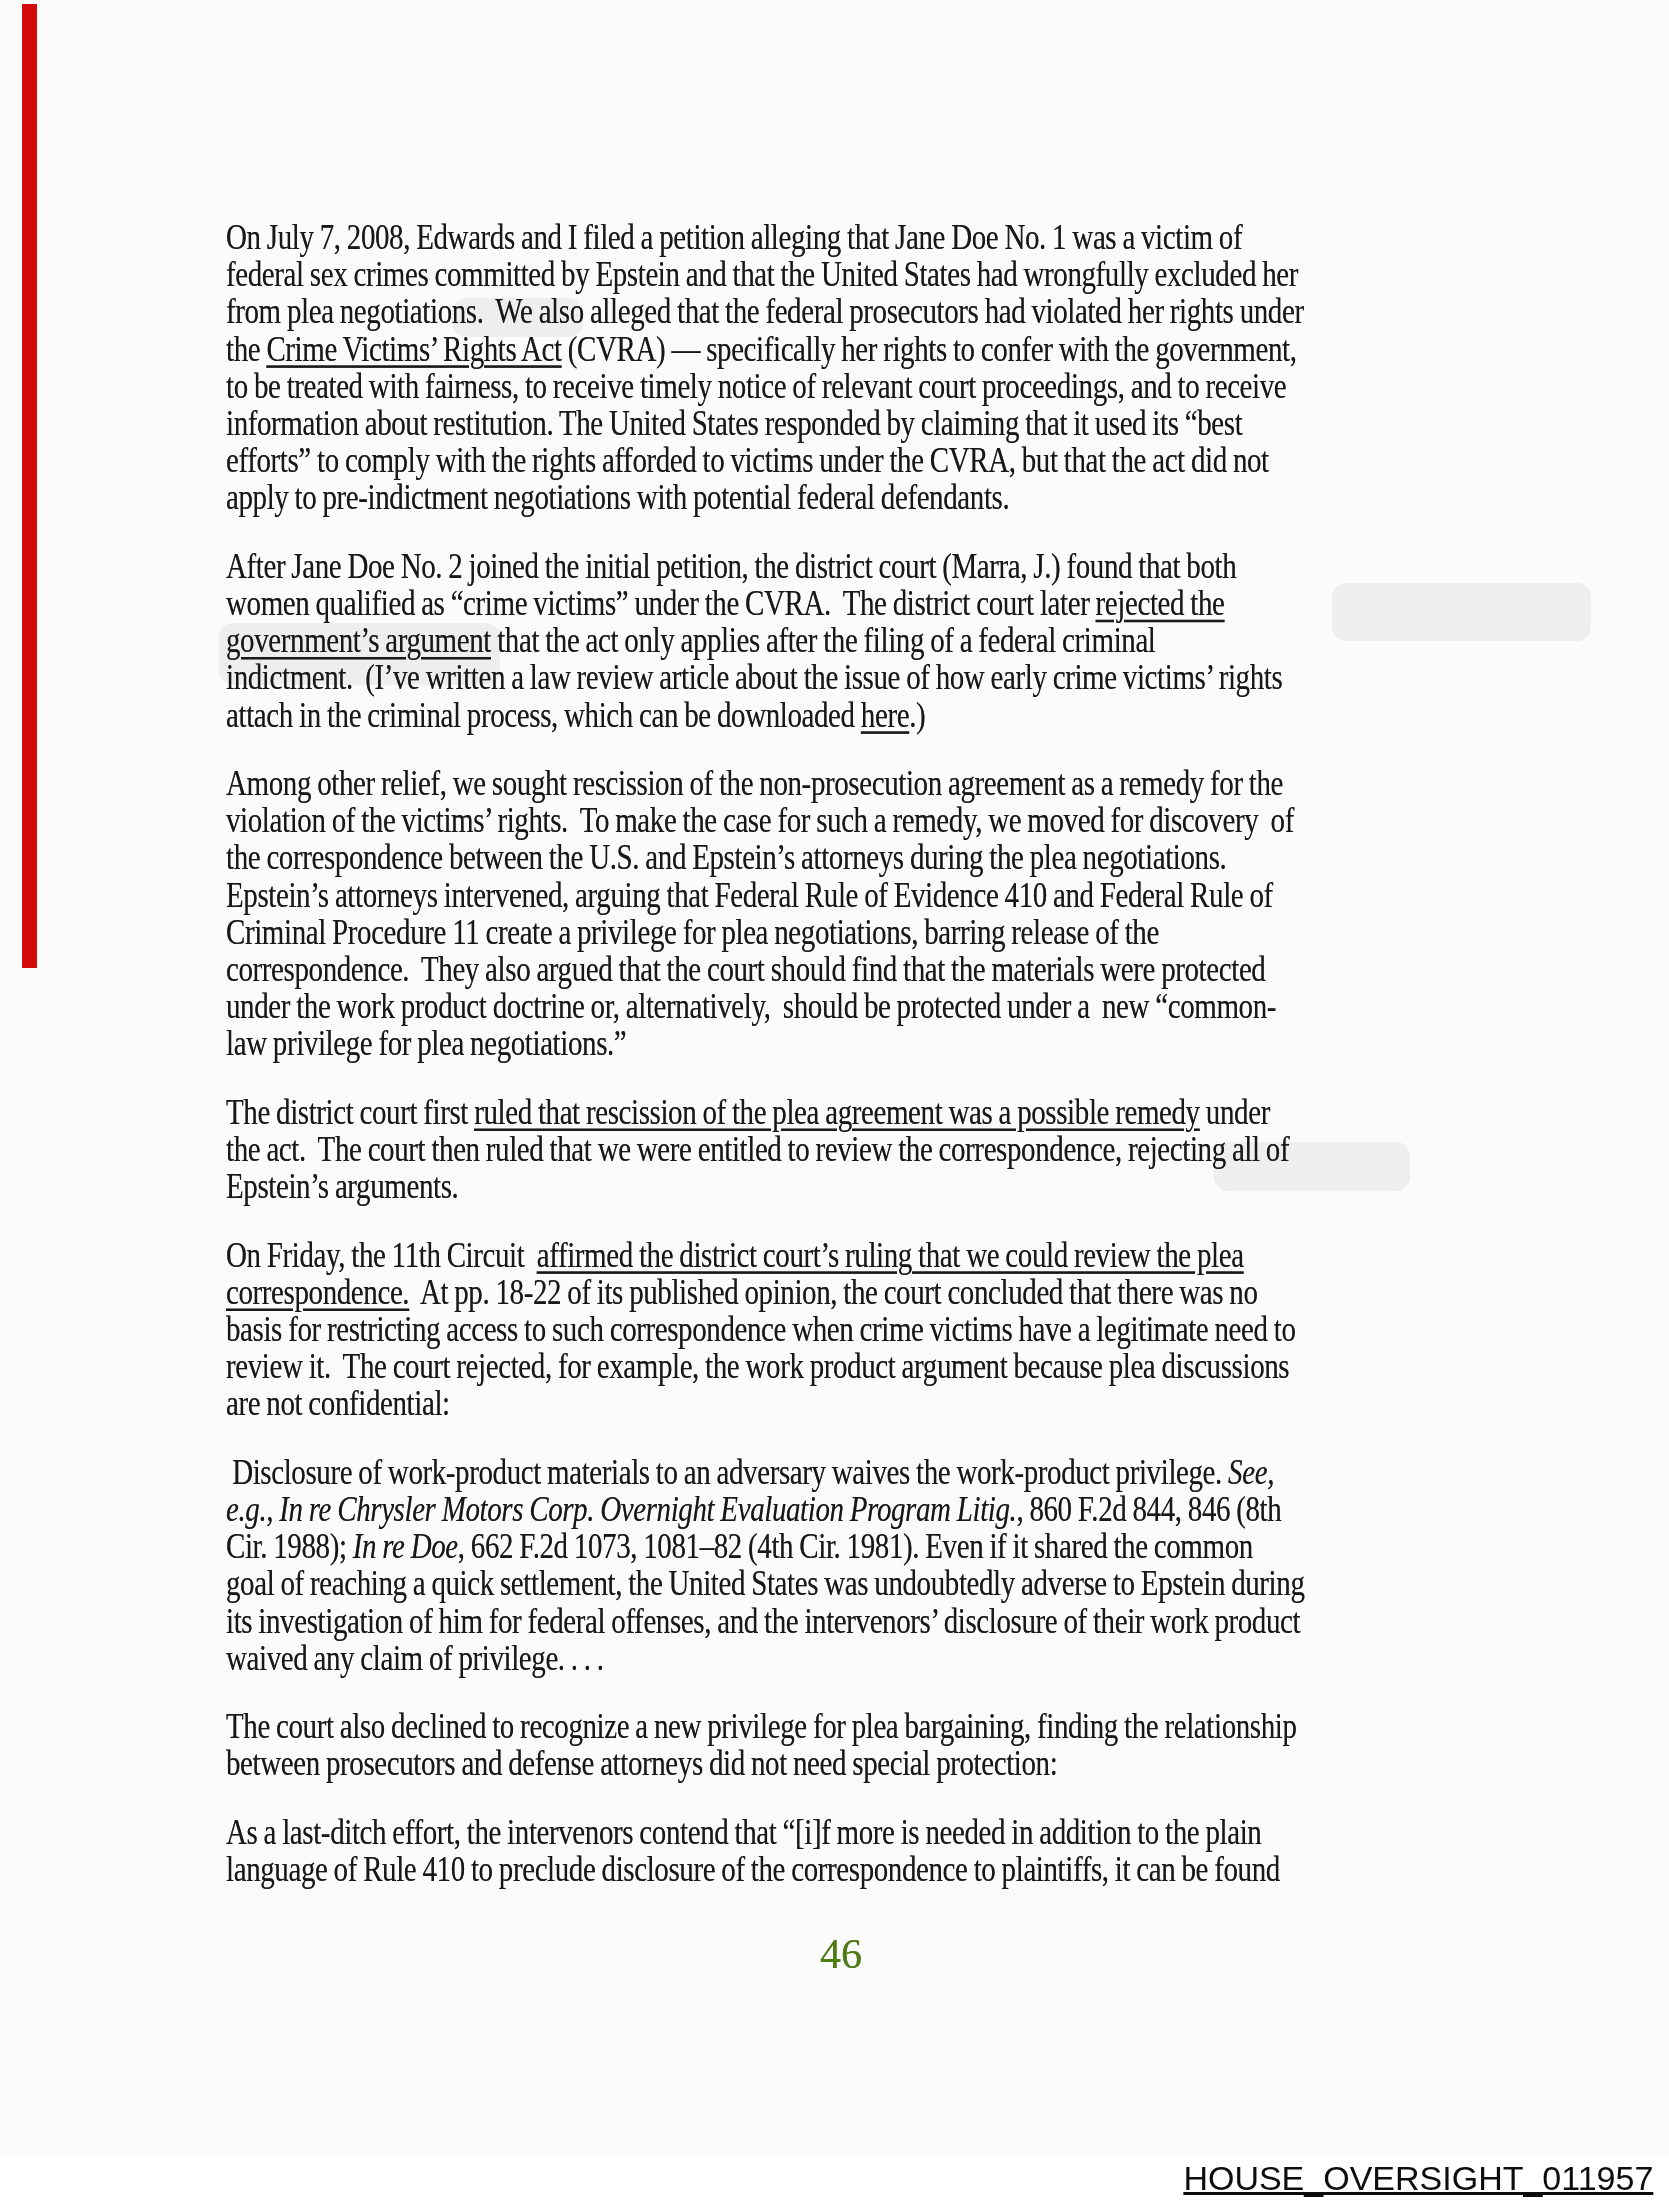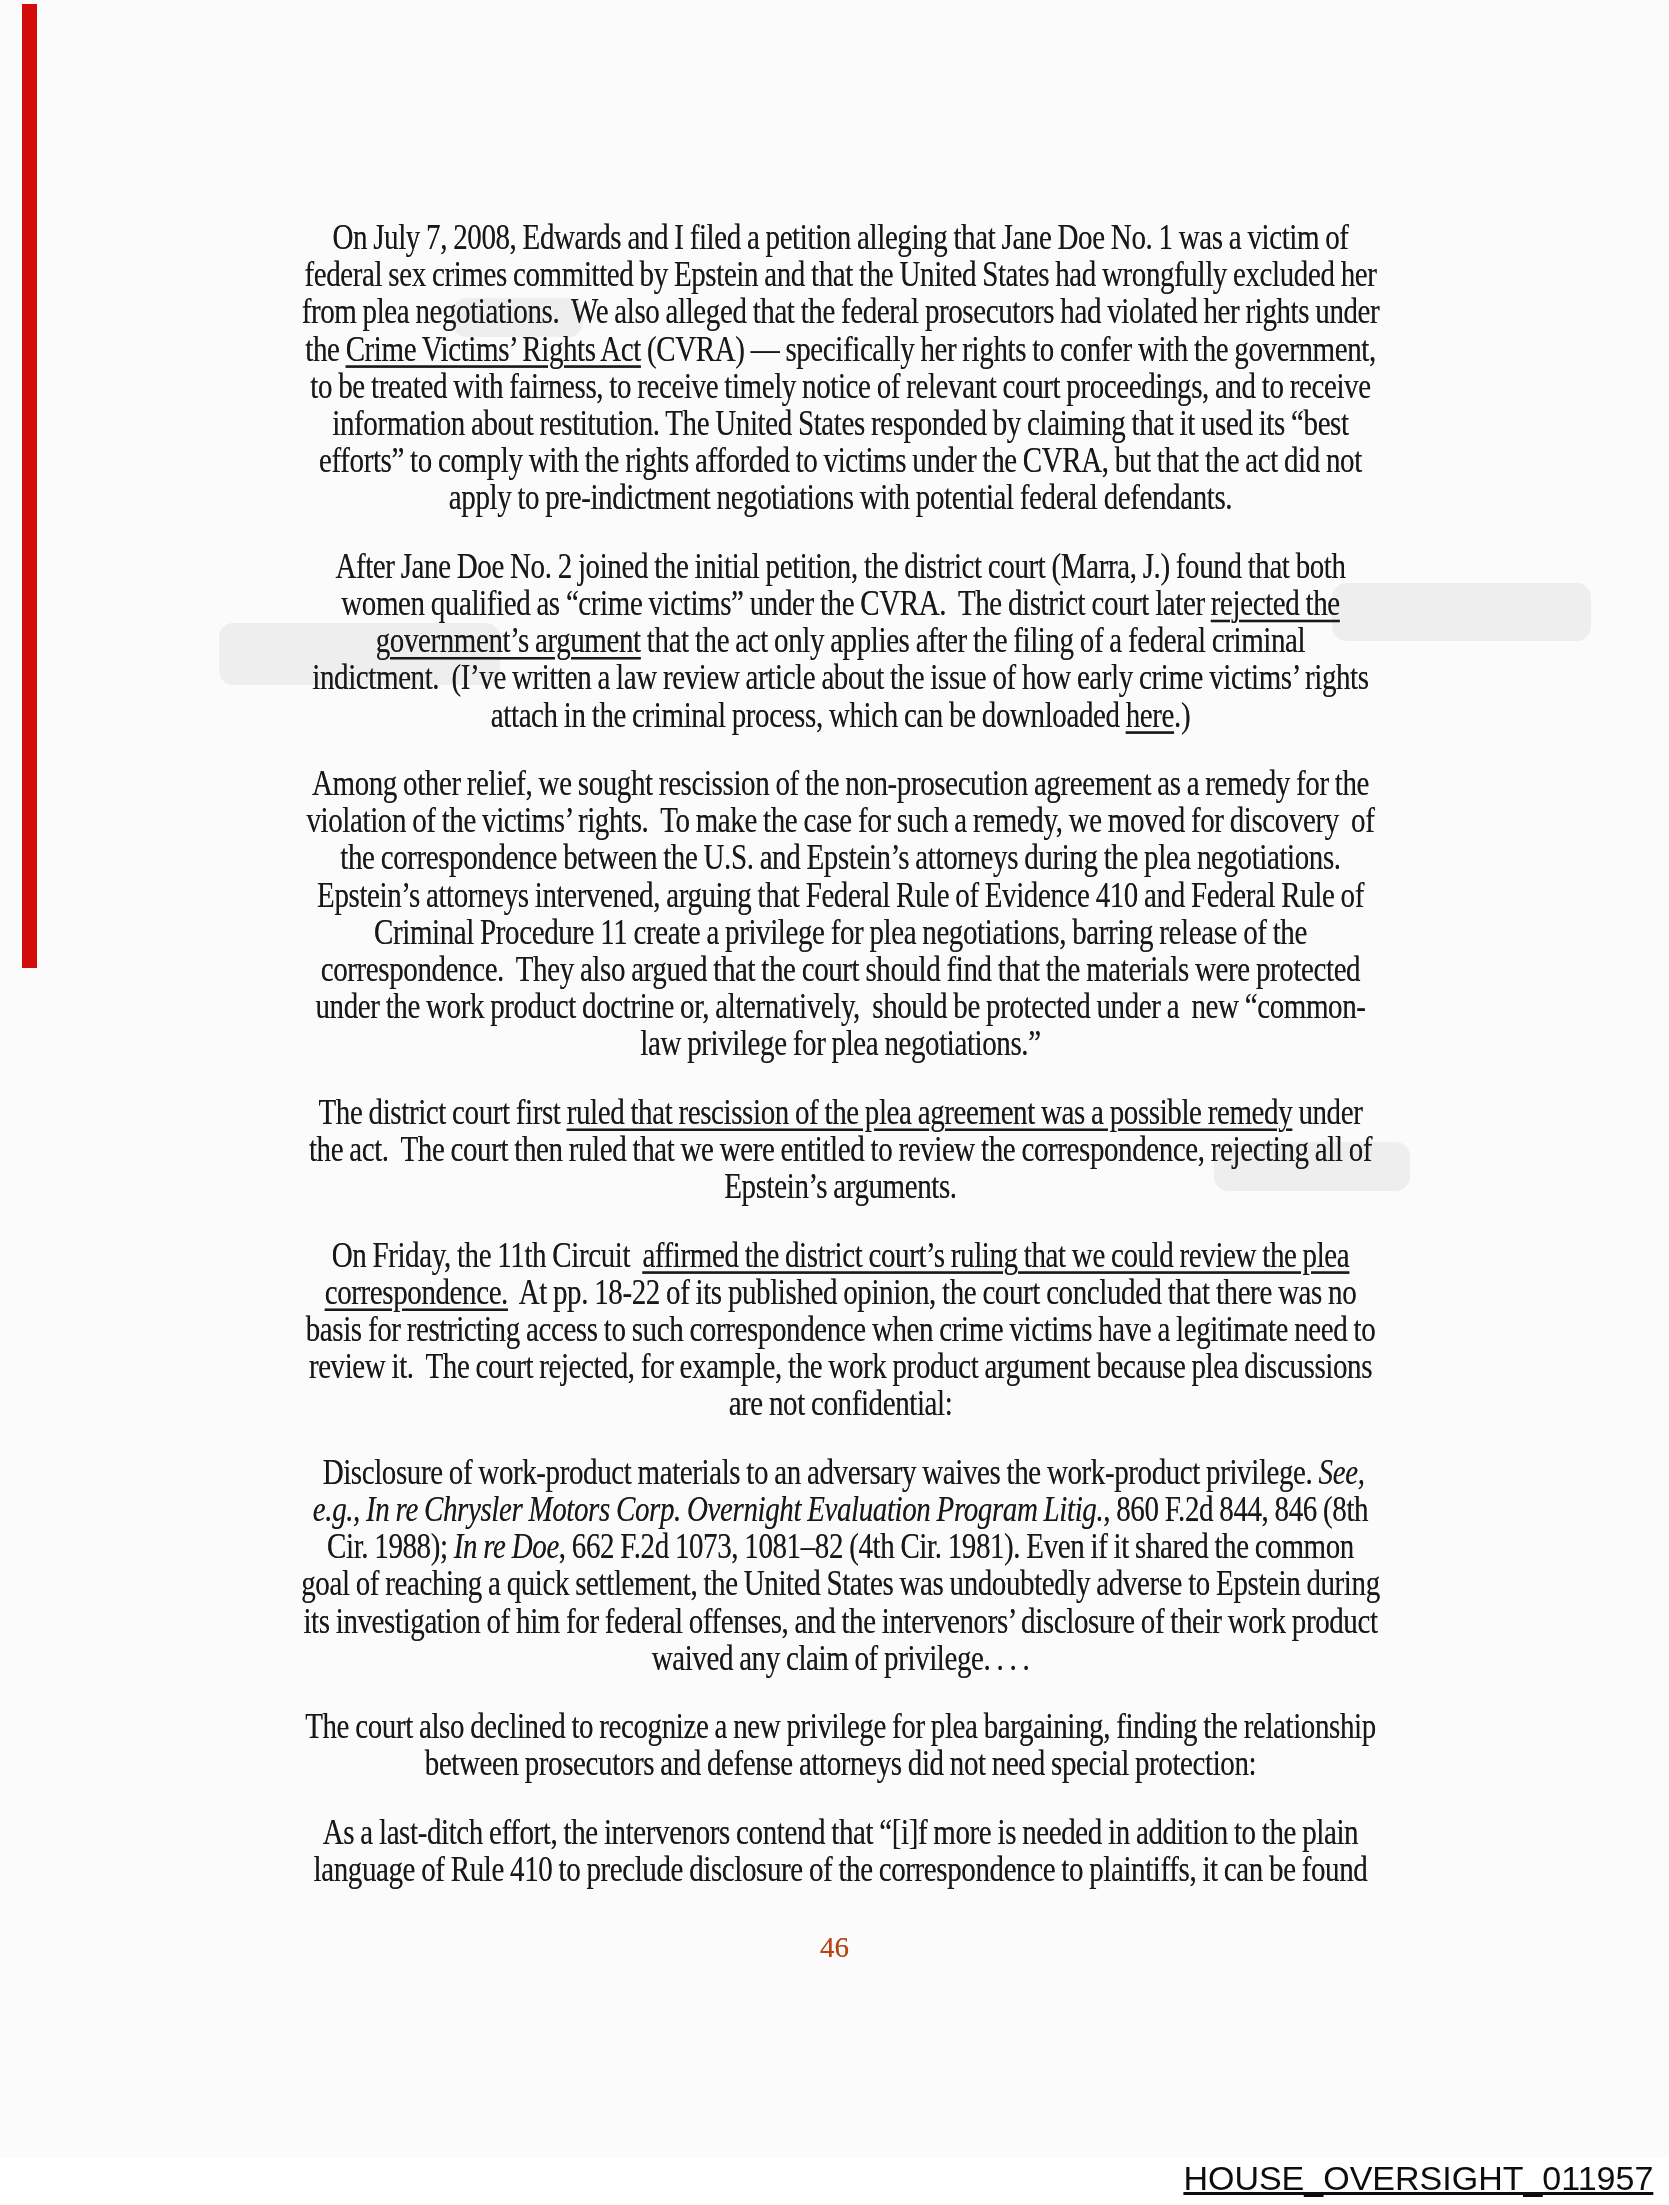--- a/index.html
+++ b/index.html
@@ -1,21 +1,21 @@
 <!DOCTYPE html>
 <html style="font-size:10.5px"><head>
 <meta charset="utf-8">
 <style>
   html,body{margin:0;padding:0;}
   body{
     width:1669px;height:2205px;position:relative;overflow:hidden;
     background:#fbfbfb;
     font-family:"Liberation Serif","DejaVu Serif",serif;
   }
-  .page{position:absolute;inset:0;text-align:center;}
+  .page{position:absolute;inset:0;}
   .red-line{
     position:absolute;left:22px;top:3.9px;width:15px;height:964px;
     background:#d40b0b;
   }
   .smudge{position:absolute;background:rgba(110,110,110,0.09);border-radius:14.4px;}
   .doc-text{
     position:absolute;left:226px;top:219px;width:1229px;
     color:#181818;font-size:29px;line-height:31px;
     letter-spacing:-0.4px;word-spacing:-0.7px;
     transform:scaleY(1.2);transform-origin:0 0;
@@ -25,21 +25,21 @@
   .line{white-space:pre;}
   .link{
     text-decoration:underline;
     text-decoration-thickness:2px;
     text-underline-offset:3.9px;
     text-decoration-color:#1a1a1a;
   }
   .ital{font-style:italic;}
   .page-number{
     position:absolute;left:820px;top:1933px;
-    font-size:29px;color:#c2410c;line-height:1;
+    font-size:42px;color:#4d7c0f;line-height:1;
     text-shadow:0 0 0.4px rgba(0,0,0,0.5);
   }
   .bottom-strip{
     position:absolute;left:0;top:2157px;width:1669px;height:48px;
     background:#ffffff;
   }
   .bates{
     position:absolute;top:2161px;right:15.7px;z-index:2;
     font-family:"Liberation Sans","DejaVu Sans",sans-serif;
     font-size:34px;color:#0d0d0d;line-height:1;text-decoration:underline;

